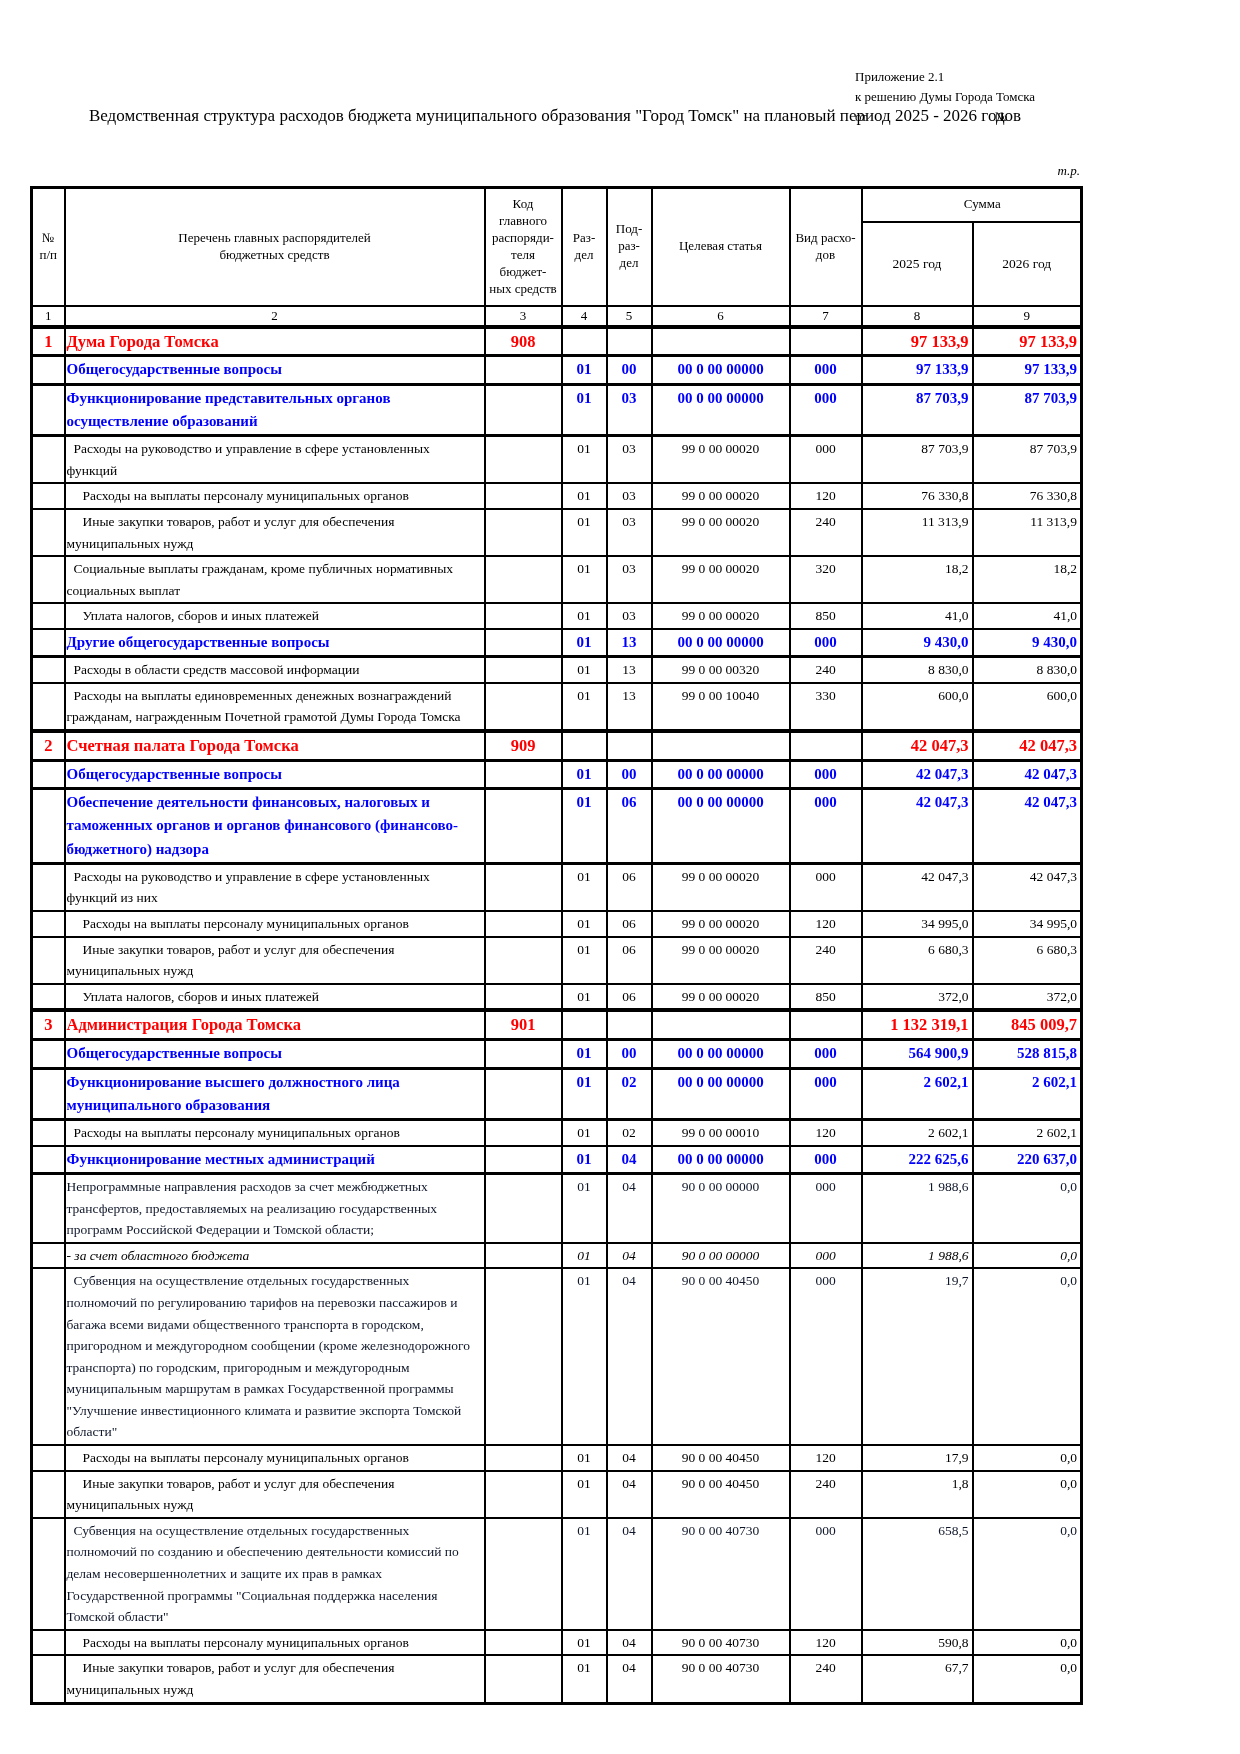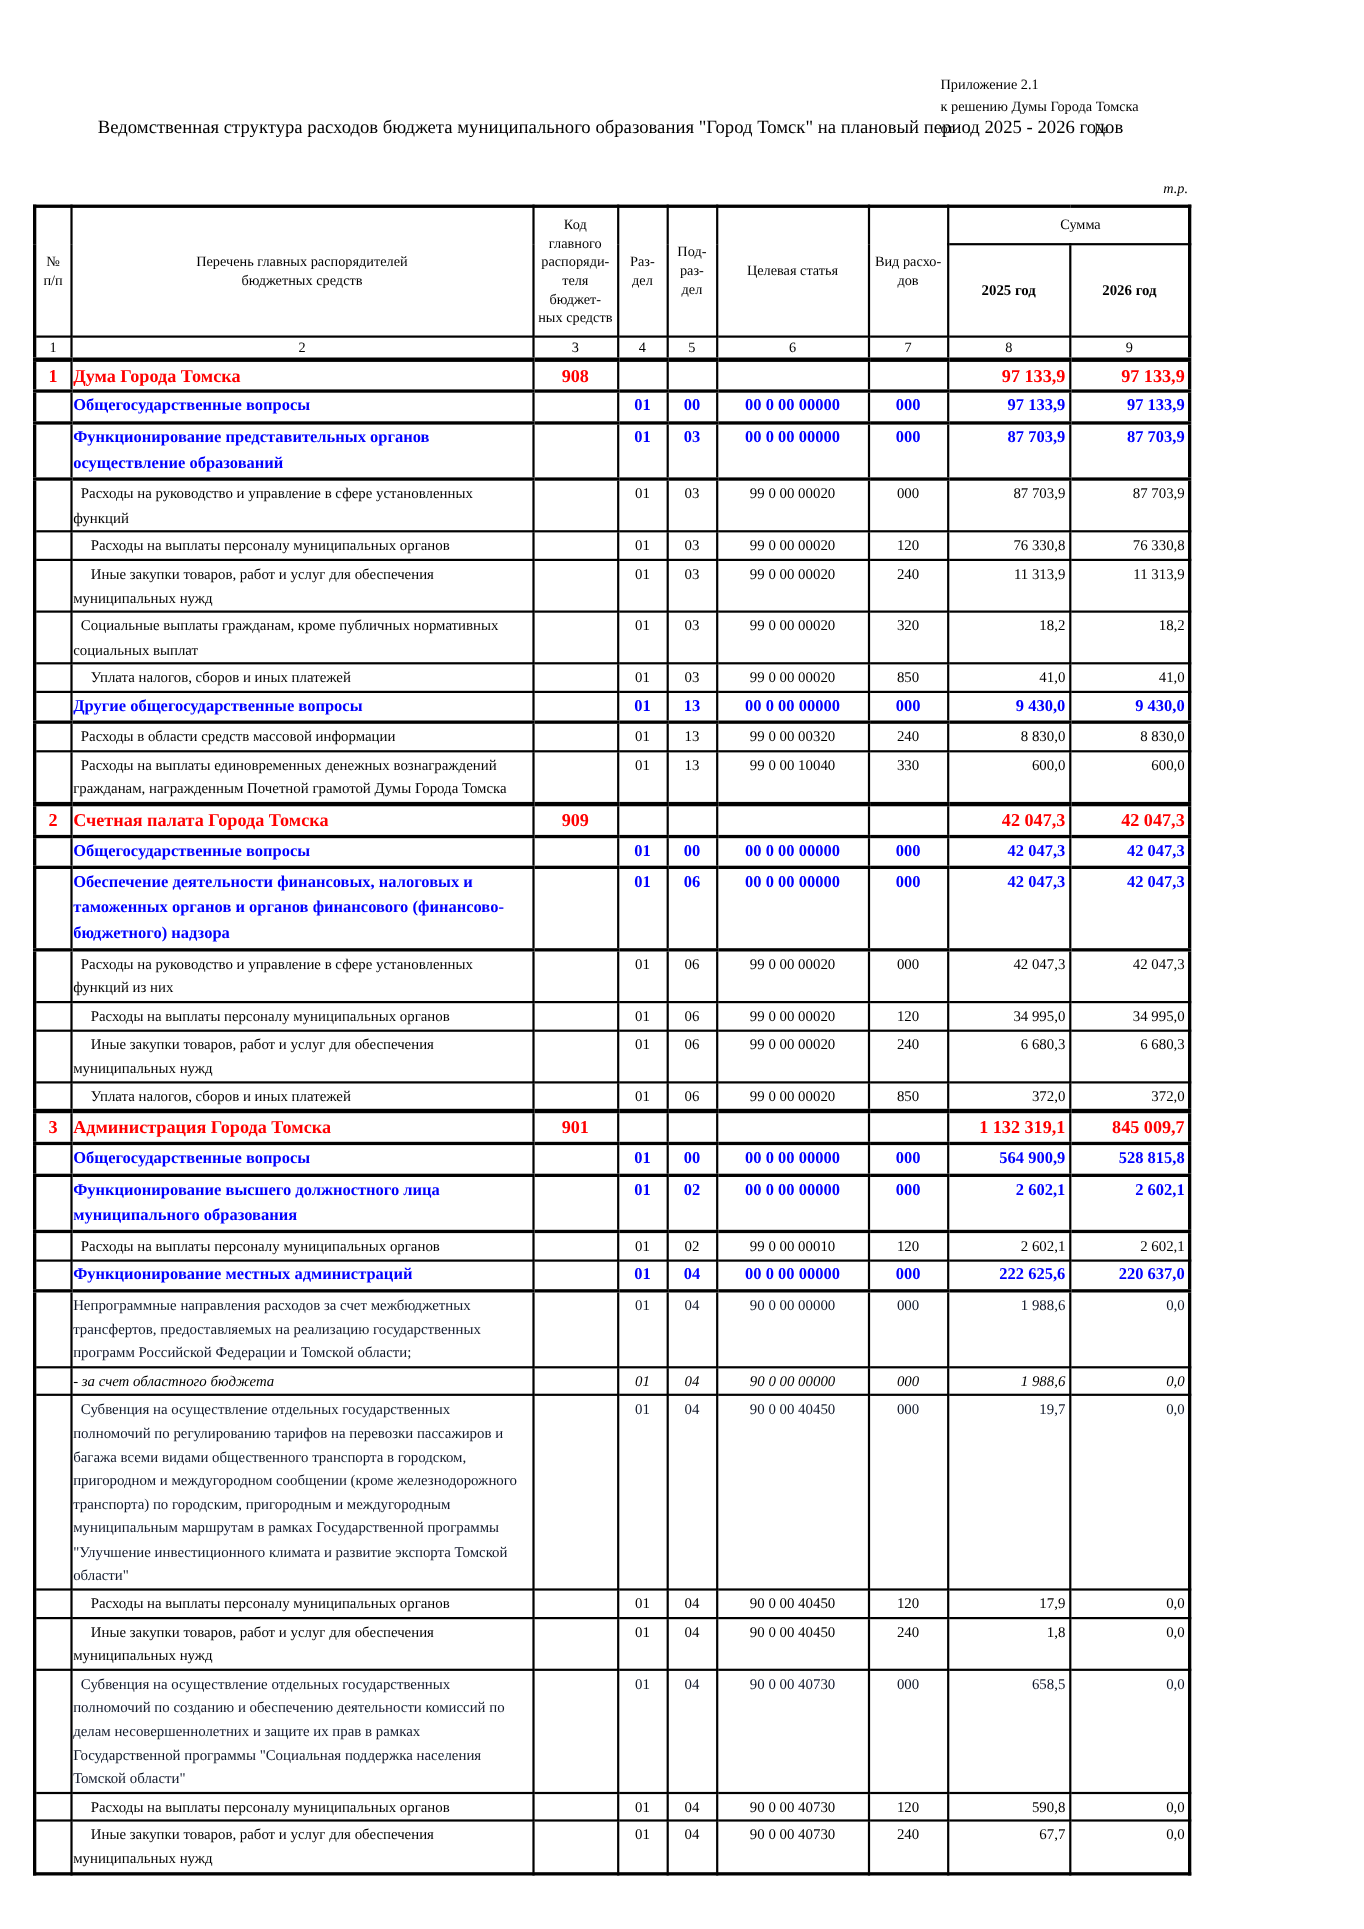--- a/index.html
+++ b/index.html
@@ -31,21 +31,21 @@
   col.w-pr { width: 45px; }   col.w-cs { width: 138px; }
   col.w-vr { width: 72px; }   col.w-y25 { width: 111px; }
   col.w-y26 { width: 109px; }
   th, td { border: 2px solid #000; overflow: hidden; }
   thead th {
     font-weight: normal; font-size: 13px; text-align: center;
     vertical-align: middle; white-space: pre-line; line-height: 1.3; padding: 2px;
   }
   th.h-top { height: 118px; }
   th.h-summa { height: 34px; padding-left: 24px; }
-  th.h-year { height: 84px; font-size: 13.5px; font-weight: bold; }
+  th.h-year { height: 84px; font-size: 13.5px; }
   tr.colnums td {
     height: 21px; text-align: center; font-size: 13px; padding: 0;
     border-bottom-width: 3px; vertical-align: middle;
   }
   thead tr th { border-bottom-width: 2px; }
   tbody td {
     font-size: 13.5px; line-height: 1.6; vertical-align: top; padding: 1px 2px;
   }
   td.c-name { text-align: left; padding-left: 1px; padding-right: 4px; }
   td.c-num, td.c-code, td.c-rz, td.c-pr, td.c-cs, td.c-vr { text-align: center; }

